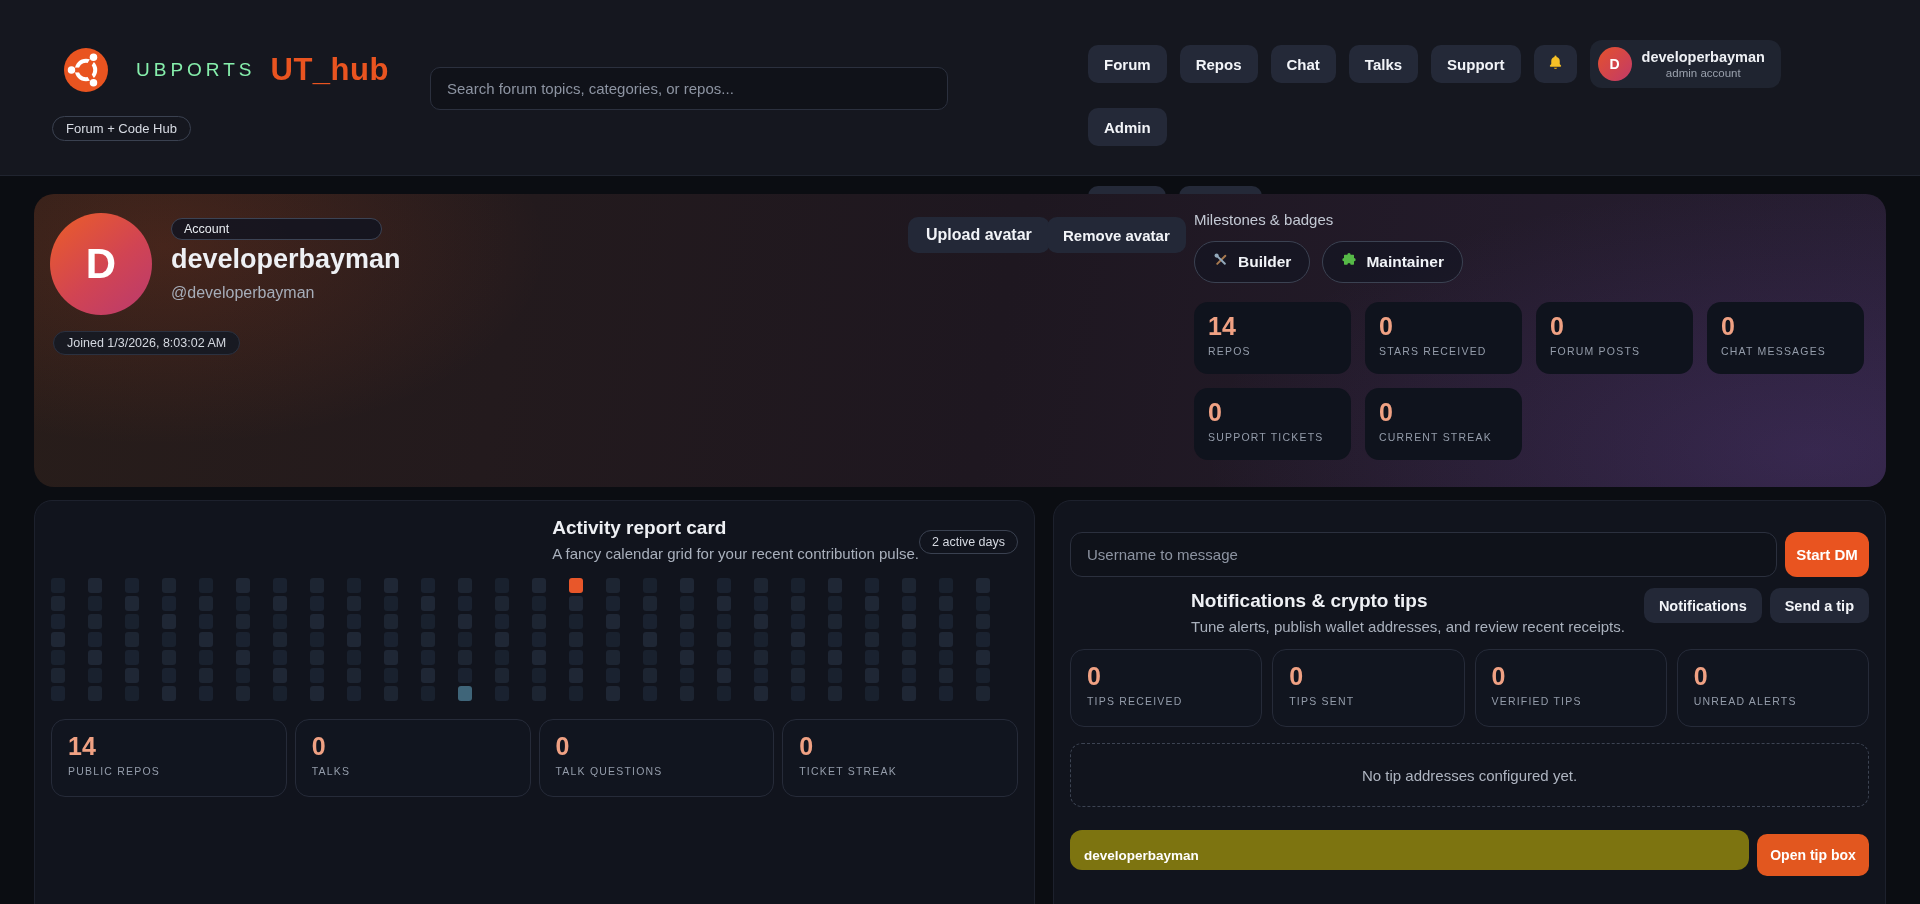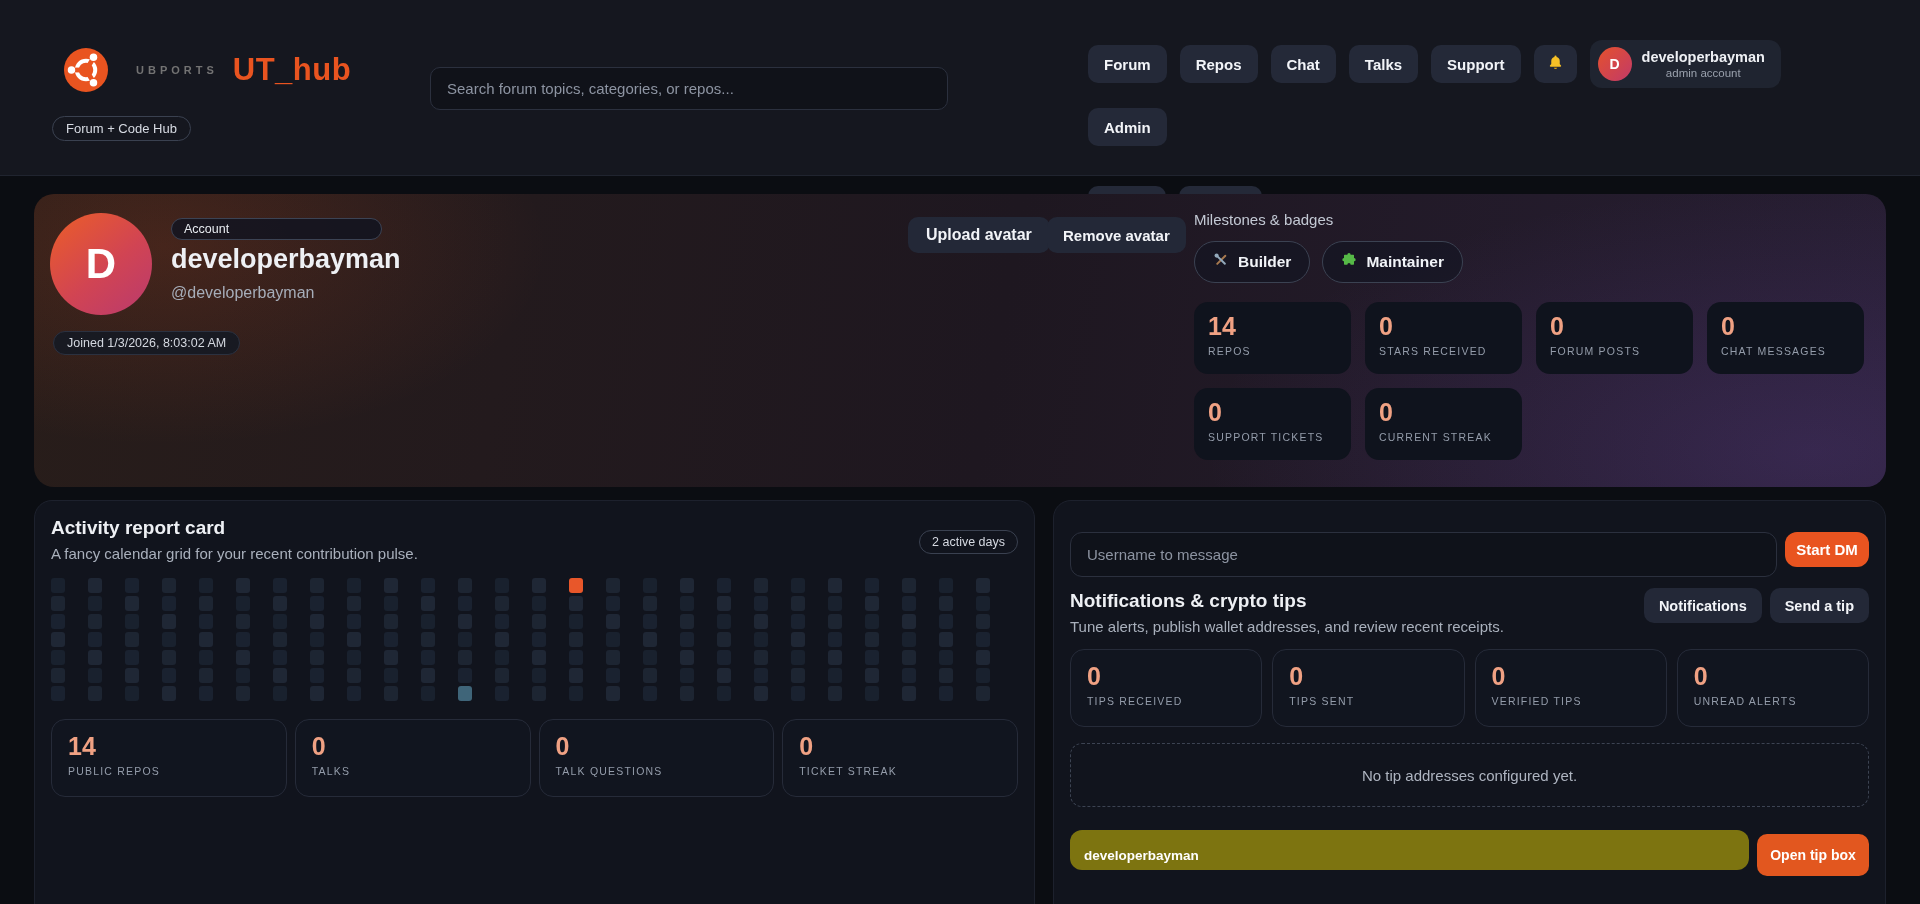--- a/index.html
+++ b/index.html
@@ -11,21 +11,21 @@
     font-family:"Liberation Sans","DejaVu Sans",sans-serif;
   }
   button { font-family:inherit; border:none; cursor:pointer; }
   input  { font-family:inherit; outline:none; }
 
   
   .header { position:absolute; left:0; top:0; width:1920px; height:176px;
             background:#15171f; border-bottom:1px solid #20242f; }
   .logo { position:absolute; left:64px; top:48px; width:44px; height:44px; }
   .brand { position:absolute; left:136px; top:48px; height:44px; display:flex; align-items:center; gap:15px; }
-  .brand-name { font-size:11px; font-weight:bold; letter-spacing:4px; color:#737373; }
+  .brand-name { font-size:19px; font-weight:normal; letter-spacing:4px; color:#86efac; }
   .brand-app  { font-size:31px; font-weight:bold; color:#e95420; letter-spacing:.5px; }
   .tagline { position:absolute; left:52px; top:116px; border:1px solid #3a4150; border-radius:999px;
              padding:4px 13px; font-size:13px; color:#d7dbe3; background:transparent; }
   .search { position:absolute; left:430px; top:67px; width:518px; height:43px;
             background:#101219; border:1px solid #2b303e; border-radius:10px;
             color:#c6ccd6; padding:0 16px; font-size:15px; }
   .search::placeholder, .dm-input::placeholder { color:#8d94a2; }
   .nav { position:absolute; left:1088px; top:45px; width:740px;
          display:flex; flex-wrap:wrap; gap:20px 13px; align-items:flex-start; }
   .nav-btn { background:#242938; border-radius:10px; height:38px; padding:0 16px;
@@ -71,43 +71,43 @@
              grid-template-columns:repeat(4,157px); grid-auto-rows:72px; gap:14px; }
   .stat-card { background:#0f131d; border-radius:14px; padding:10px 14px; }
   .stat-value { font-size:25px; font-weight:bold; color:#f0a183; line-height:1.15; }
   .stat-label { margin-top:4px; font-size:10.5px; letter-spacing:1.2px; color:#949caa; }
 
   
   .panel { position:absolute; top:500px; height:540px; background:#11141d;
            border:1px solid #1d212d; border-radius:18px; padding:16px; }
   .panel-left  { left:34px;  width:1001px; }
   .panel-right { left:1053px; width:833px; }
-  .panel-head { display:flex; justify-content:space-between; align-items:flex-start; }
+  .panel-head { display:flex; justify-content:flex-end; align-items:flex-start; }
   .panel-title { font-size:19px; font-weight:bold; }
   .panel-sub { margin-top:6px; font-size:15px; color:#a9b0bc; }
   .active-days { border:1px solid #3a4150; border-radius:999px; padding:4px 12px;
                  font-size:12.5px; color:#d6dae2; margin-top:13px; white-space:nowrap; }
 
   .activity-grid { margin-top:16px; display:grid; width:fit-content;
                    grid-template-columns:repeat(26,14px); grid-auto-rows:15px;
                    column-gap:23px; row-gap:3px; }
   .grid-cell { border-radius:3px; background:#1b2330; }
 
   .cards-row { display:grid; gap:8px; }
   .act-cards  { margin-top:18px; grid-template-columns:repeat(4,1fr); }
   .tip-cards  { margin-top:14px; grid-template-columns:repeat(4,1fr); gap:10px; }
   .outline-card { border:1px solid #262b39; background:#11151f; border-radius:14px;
                   height:78px; padding:12px 16px; }
 
   .small-btn { background:#232837; border-radius:10px; padding:0 15px; height:35px;
                font-weight:bold; font-size:14.5px; color:#f2f4f8; }
-  .dm-row { margin-top:15px; display:flex; gap:8px; }
+  .dm-row { margin-top:15px; display:flex; gap:8px;align-items:center; }
   .dm-input { flex:1; height:45px; background:#0f121a; border:1px solid #2b303e;
               border-radius:12px; padding:0 16px; color:#c6ccd6; font-size:15px; }
-  .start-dm { width:84px; height:35px; background:#e95420; border-radius:12px;
+  .start-dm { width:84px; height:45px; background:#e95420; border-radius:12px;
               font-weight:bold; font-size:15px; color:#fff; }
   .tips-head { margin-top:13px; }
   .head-btns { display:flex; gap:8px; margin-top:-2px;padding-left:19px; }
   .empty-box { margin-top:16px; height:64px; border:1px dashed #3c4352; border-radius:12px;
                display:grid; place-items:center; font-size:15px; color:#aeb4c0; }
   .tipbox-row { margin-top:23px; display:flex; gap:8px; }
   .tipbox-bar { flex:1; height:40px; background:#7d7410; border-radius:12px;
                 display:flex; align-items:center; padding:10px 14px 0;
                 font-weight:bold; font-size:13.5px; color:#fff; }
   .open-tipbox { width:112px; height:42px; margin-top:4px; background:#e2571f;

